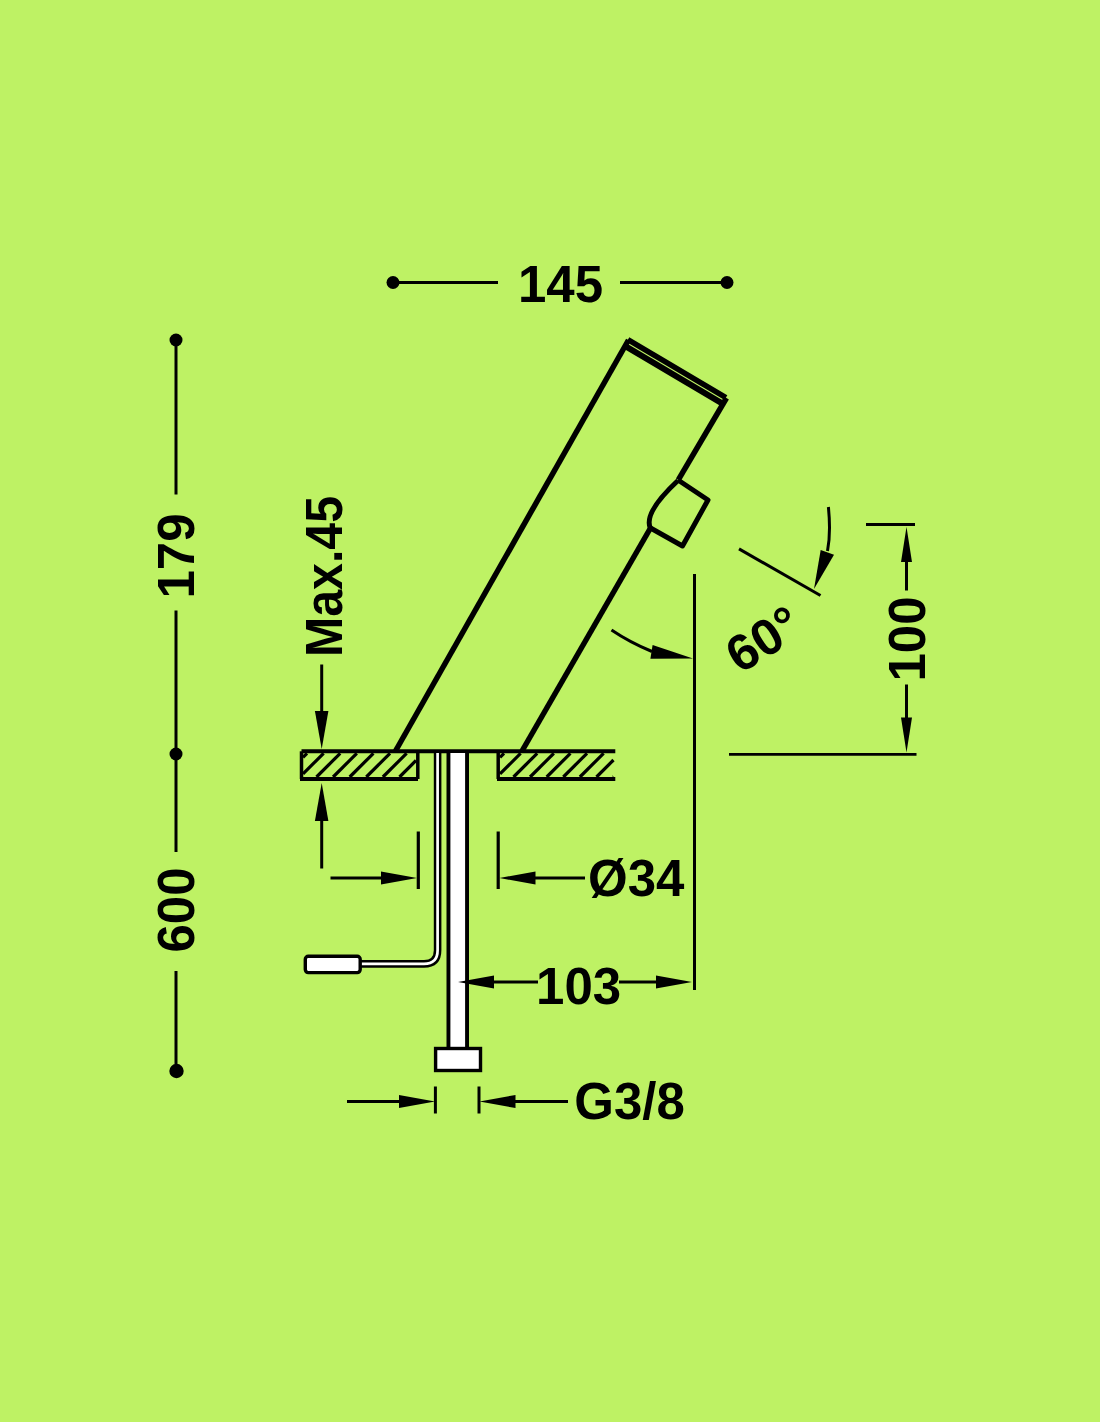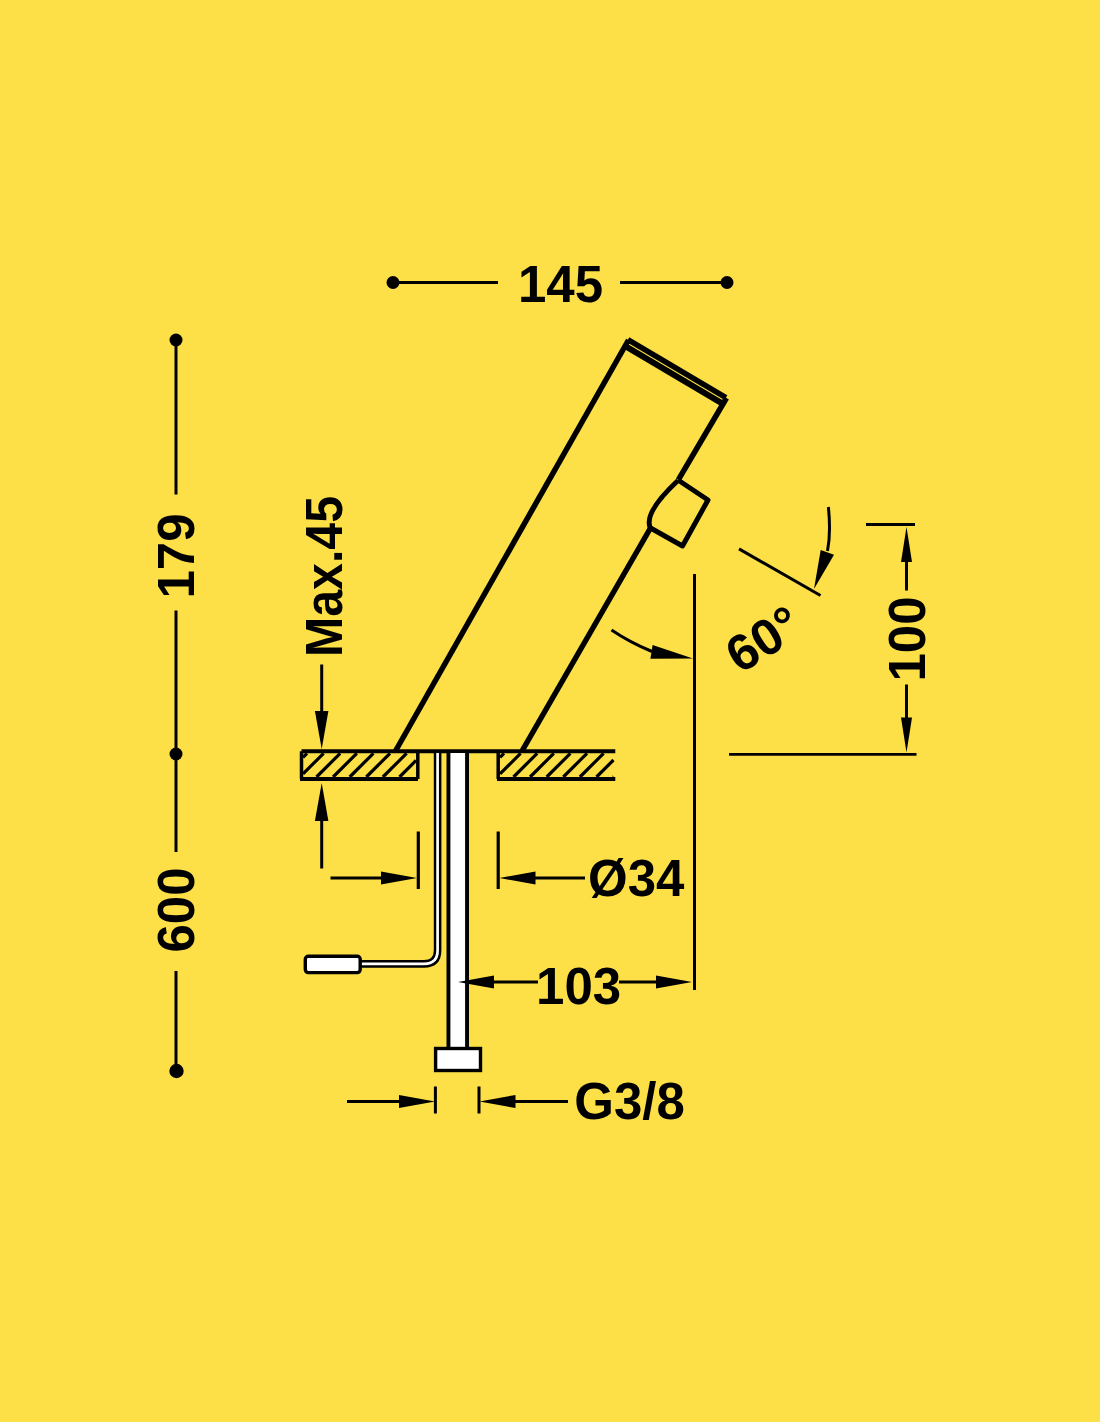--- a/index.html
+++ b/index.html
@@ -1,16 +1,16 @@
 <!DOCTYPE html>
 <html><head>
 <meta charset="utf-8">
 <style>
 html,body{margin:0;padding:0;background:#fff;}
-.page{position:relative;width:1100px;height:1422px;background:#fde047;overflow:hidden;}
+.page{position:relative;width:1100px;height:1422px;background:#bef264;overflow:hidden;}
 .t{font-family:"Liberation Sans",sans-serif;font-weight:bold;font-size:51px;fill:#000;}
 </style>
 </head>
 <body>
 
 <div class="page">
 <svg width="1100" height="1422" viewBox="0 0 1100 1422">
 
 <g fill="none" stroke="#000" stroke-width="5.5" stroke-linejoin="miter">
 <path d="M 395.5 751 L 628.5 340"></path>

